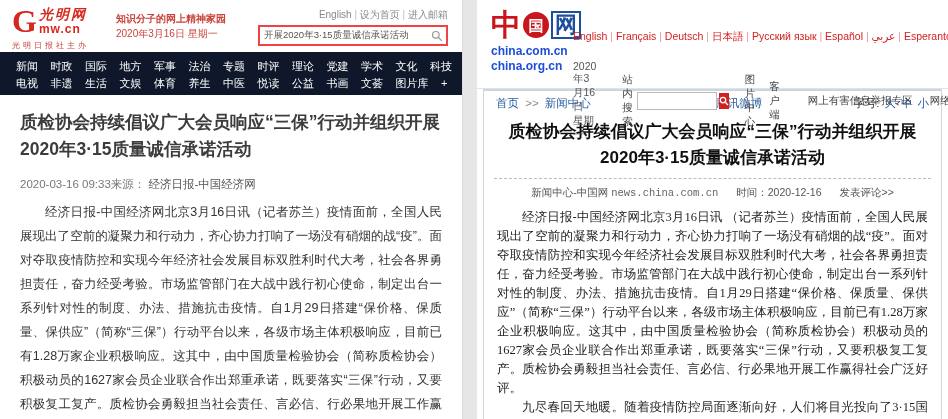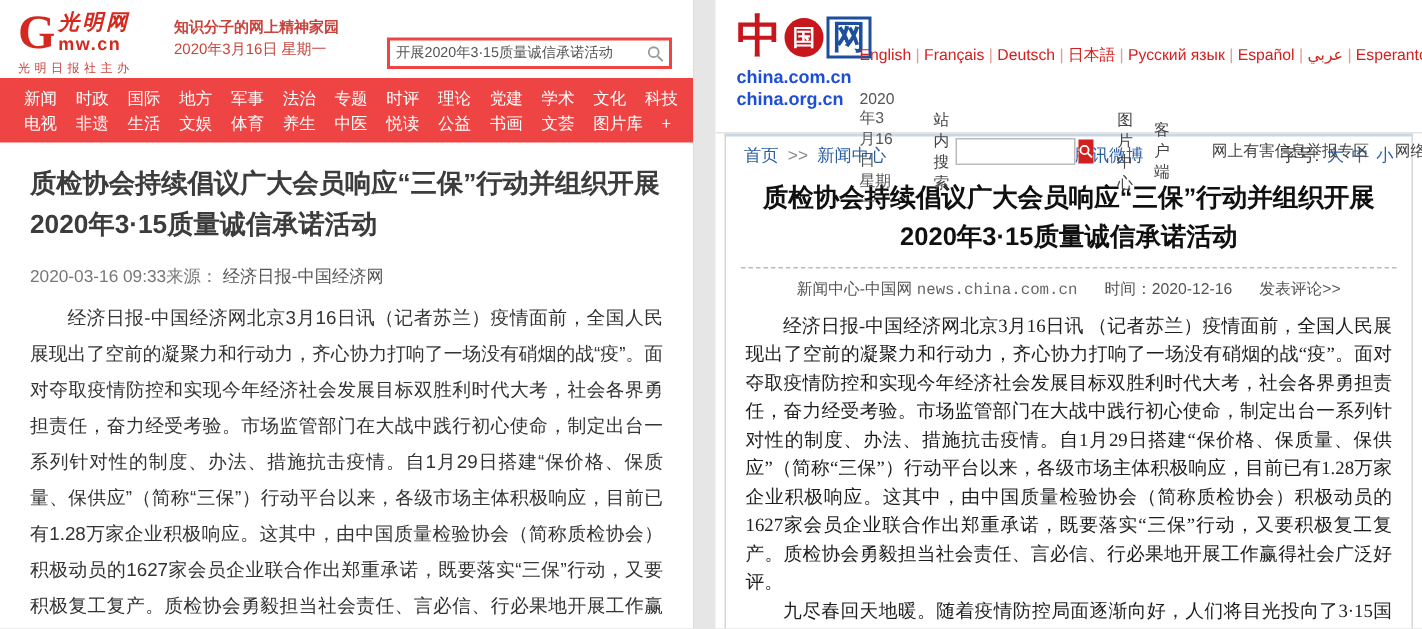--- a/index.html
+++ b/index.html
@@ -25,21 +25,21 @@
   .gmw-tag{position:absolute;left:116px;top:11px;line-height:1.5;}
   .gmw-tagline{font-size:10px;font-weight:bold;color:#c8443c;}
   .gmw-date{font-size:10px;color:#c8443c;}
   .gmw-toplinks{position:absolute;right:14px;top:8px;font-size:10px;color:#888;}
   .toplink{cursor:pointer;}
   .toplink:not(:last-child)::after{content:"  |  ";color:#bbb;}
   .gmw-search{position:absolute;right:14px;top:25px;width:186px;height:17px;border:2px solid #ef4444;display:flex;align-items:center;background:#fff;}
   .gmw-search input{border:none;outline:none;flex:1;font-size:9.5px;color:#555;padding:0 4px;font-family:inherit;background:transparent;}
   .gmw-search .mag{width:12px;height:12px;margin-right:3px;}
 
-  .gmw-nav{background:#ef4444;padding:5px 0 4px 16px;}
+  .gmw-nav{background:#0f172a;padding:5px 0 4px 16px;}
   .gmw-nav-row{line-height:16px;white-space:nowrap;}
   .gmw-nav-item{color:#fff;font-size:11px;margin-right:12.5px;cursor:pointer;display:inline-block;}
 
   .gmw-article{padding:10px 20px 0 20px;}
   .gmw-title{font-size:17.5px;font-weight:bold;color:#3c3c3c;line-height:1.55;margin:4px 0 14px 0;}
   .gmw-meta{font-size:11.5px;color:#777;margin-bottom:8px;}
   .gmw-meta .src{color:#555;}
   .gmw-body{font-size:12.5px;color:#333;line-height:24px;text-align:justify;}
   .gmw-body p{margin:0;text-indent:2em;}
 
@@ -98,20 +98,23 @@
           </span>
         </div>
         <div class="gmw-sub">光明日报社主办</div>
       </div>
 
       <div class="gmw-tag">
         <div class="gmw-tagline">知识分子的网上精神家园</div>
         <div class="gmw-date">2020年3月16日  星期一</div>
       </div>
 
+      <div class="gmw-toplinks">
+        <span class="toplink">English</span><span class="toplink">设为首页</span><span class="toplink">进入邮箱</span>
+      </div>
 
       <div class="gmw-search">
         <input type="text" value="开展2020年3·15质量诚信承诺活动" style="">
         <svg class="mag" viewBox="0 0 20 20">
           <circle cx="8" cy="8" r="5.5" fill="none" stroke="#999" stroke-width="2"></circle>
           <line x1="12.5" y1="12.5" x2="18" y2="18" stroke="#999" stroke-width="2"></line>
         </svg>
       </div>
     </div>
 

